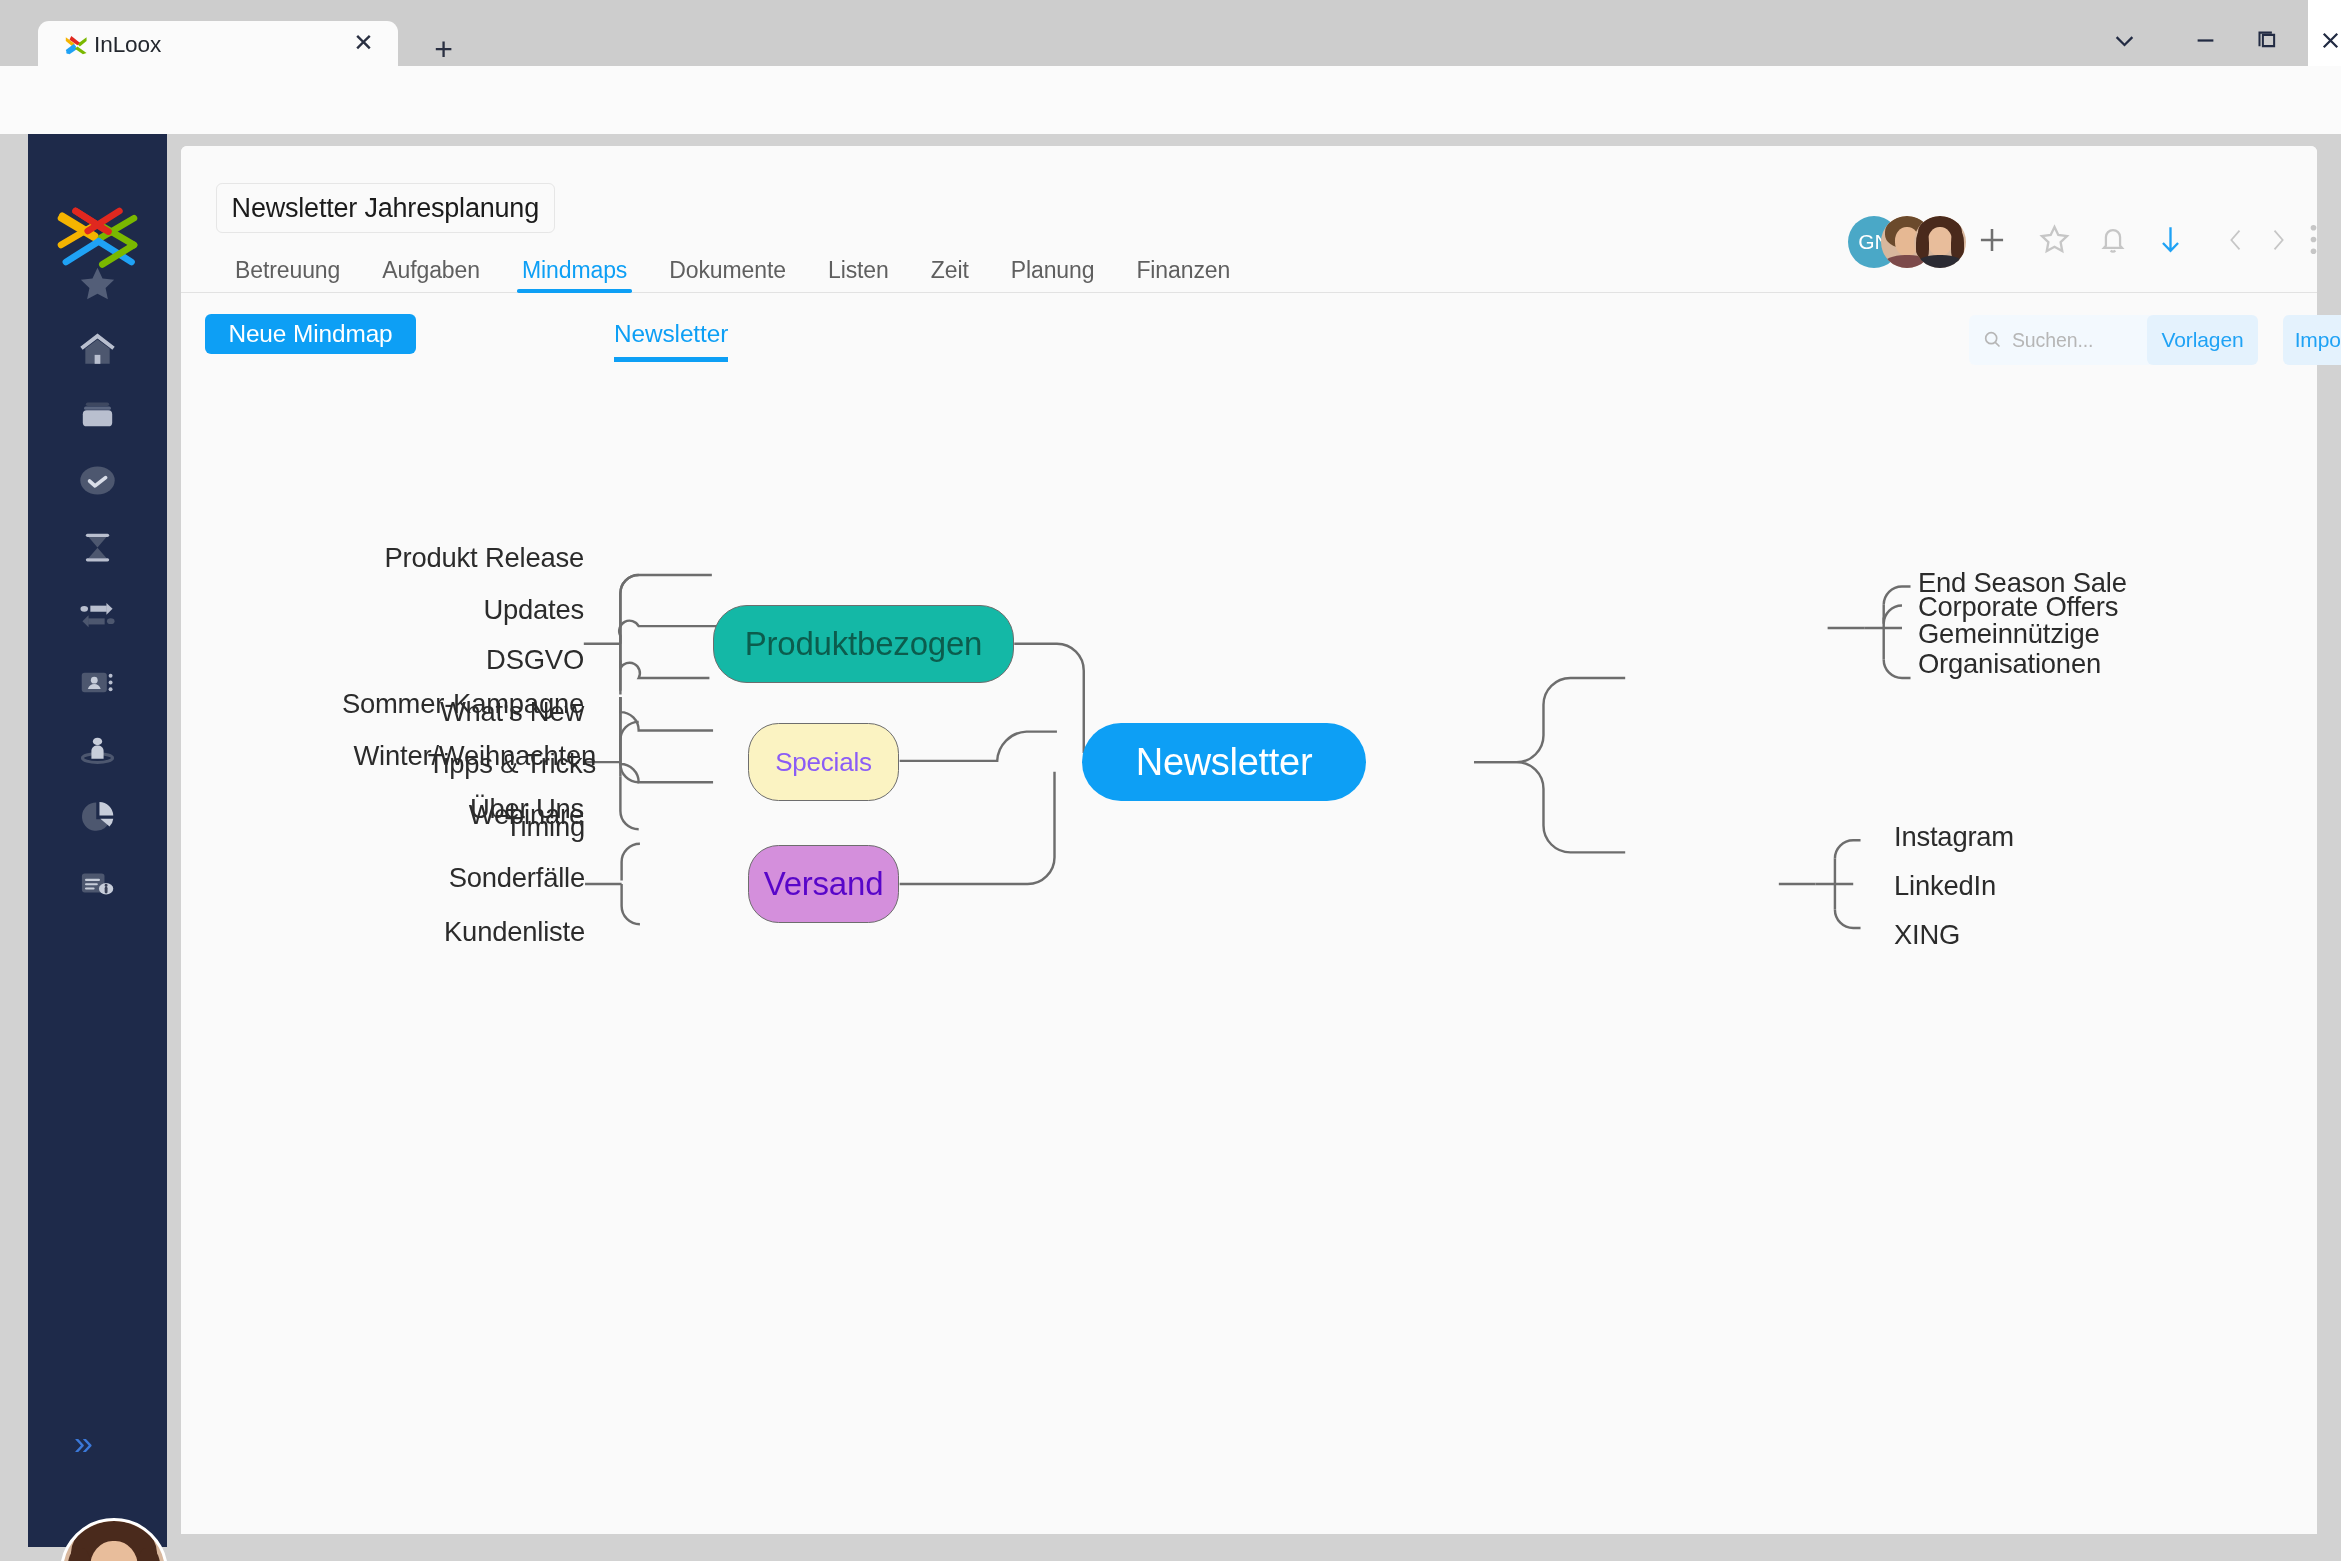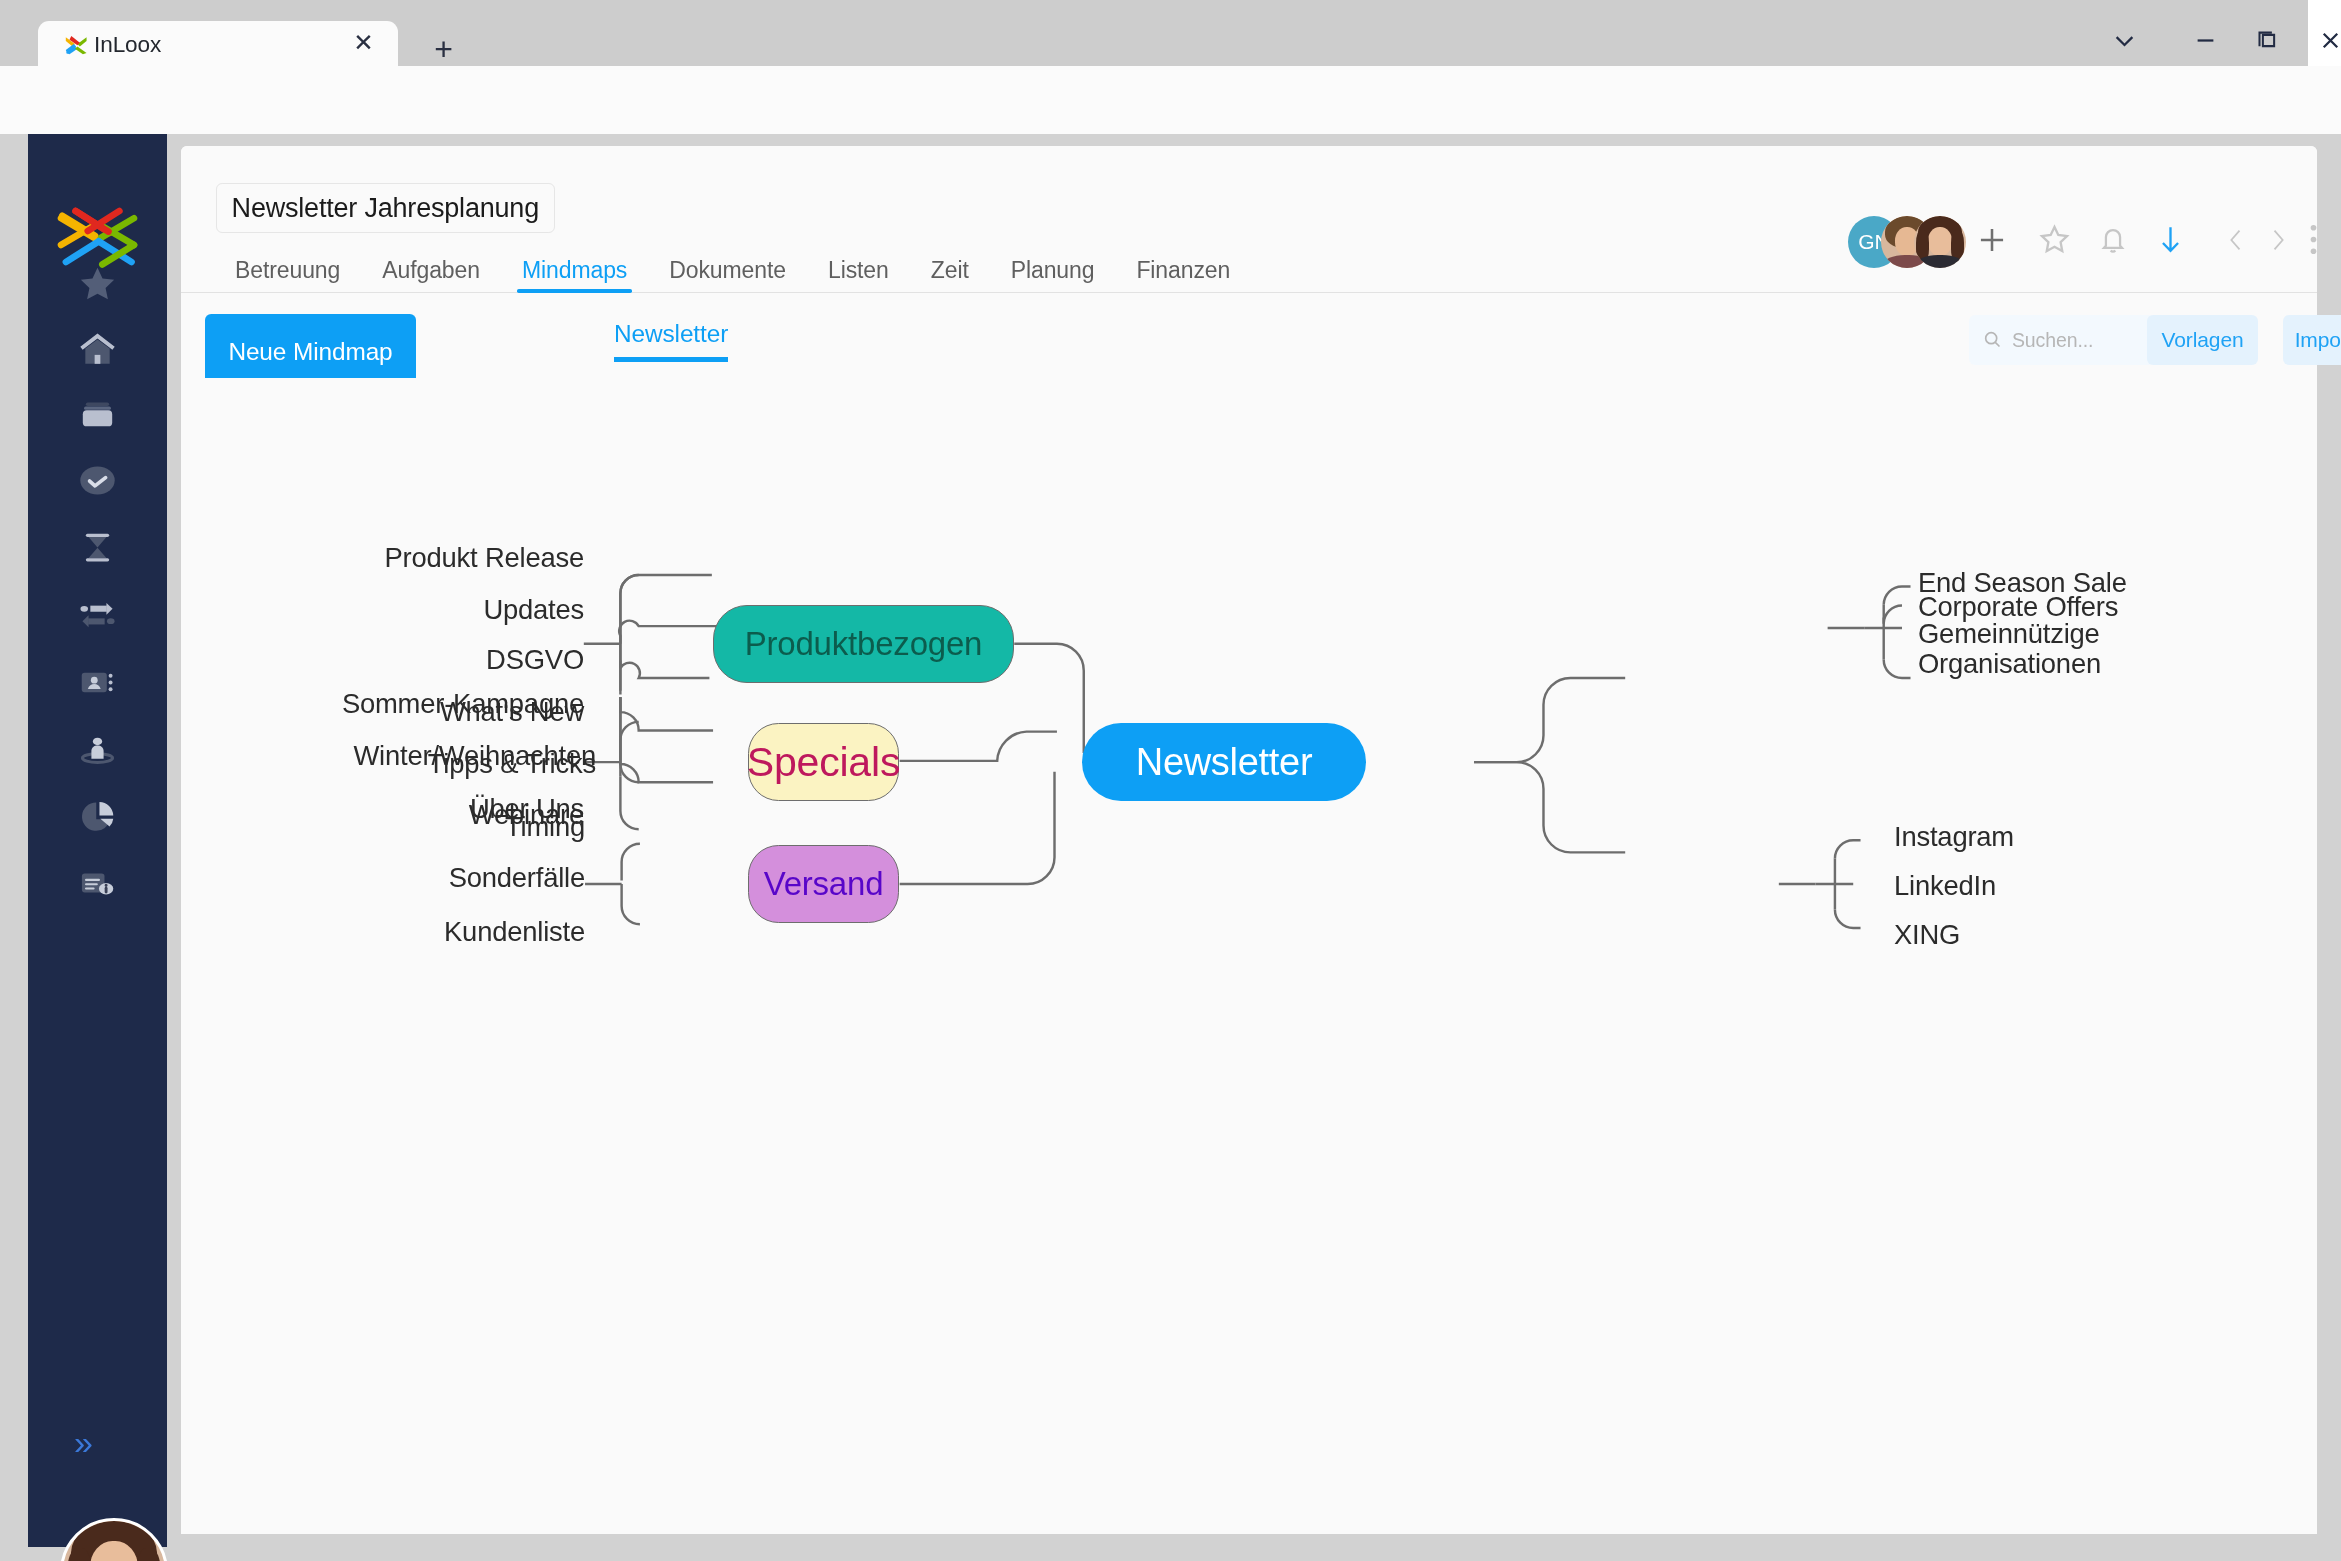--- a/index.html
+++ b/index.html
@@ -58,21 +58,21 @@
        font-size:23px;color:#5f5f5f;letter-spacing:-0.1px;white-space:nowrap;}
   .tabs .t.active{color:#0d9ff5;}
   .tabs .t.active:after{content:"";position:absolute;left:16px;right:16px;bottom:-2.4px;height:3.7px;background:#0d9ff5;border-radius:1.8px;}
   .av{position:absolute;top:0;width:52px;height:52px;border-radius:50%;overflow:hidden;}
   .av.gn{background:#4aa8c7;color:#fff;display:flex;align-items:center;justify-content:center;font-size:21px;}
   .ic{position:absolute;top:183px;width:43px;height:43px;display:flex;align-items:center;justify-content:center;color:#b9b9b9;}
   .ic.blue{color:#1fa2f5;}
 
   
   .toolrow{position:absolute;left:0;top:146px;width:2136px;height:85px;}
-  .btn-primary{position:absolute;left:24.4px;top:22px;height:52px;padding:12px 23px;background:#0d9ff5;color:#fff;
+  .btn-primary{position:absolute;left:24.4px;top:22px;height:40px;padding:0 23px;background:#0d9ff5;color:#fff;
        border-radius:6.1px;display:flex;align-items:center;font-size:24.4px;letter-spacing:-0.1px;}
   .mm-tab{position:absolute;left:433px;top:28px;font-size:24.4px;color:#0d9ff5;letter-spacing:-0.1px;}
   .mm-tab:after{content:"";position:absolute;left:0;right:0;bottom:-13.4px;height:4.3px;background:#0d9ff5;}
   .search-box{position:absolute;left:1788px;top:23px;width:159px;height:50px;background:#f3f9fe;border-radius:6.1px;display:flex;align-items:center;padding:0 13.4px;gap:8.5px;}
   .search-box .ph{font-size:19.5px;color:#b6b6b6;letter-spacing:-0.1px;}
   .btn-soft{position:absolute;top:23px;height:50px;background:#e4f2fd;color:#1fa2f5;border-radius:6.1px;
        display:flex;align-items:center;justify-content:center;font-size:21px;letter-spacing:-0.1px;}
 
   
   .canvas{position:absolute;left:0;top:232px;width:2136px;height:1156px;background:#fafafa;overflow:hidden;}
@@ -465,21 +465,21 @@
           <span style="font-size:33px;color:#0c5c4d;letter-spacing:-0.2px">Produktbezogen</span>
         </div>
         <div class="leaf r" style="left: 0px; top: 165px; width: 403px; padding-right: 8.5px;">Produkt Release</div>
         <div class="leaf r" style="left: 0px; top: 217px; width: 403px; padding-right: 8.5px;">Updates</div>
         <div class="leaf r" style="left: 0px; top: 267px; width: 403px; padding-right: 8.5px;">DSGVO</div>
         <div class="leaf r" style="left: 0px; top: 319px; width: 403px; padding-right: 8.5px;">What‘s New</div>
         <div class="leaf r" style="left: 12px; top: 371px; width: 403px; padding-right: 8.5px;">Tipps &amp; Tricks</div>
         <div class="leaf r" style="left: 0px; top: 422px; width: 403px; padding-right: 8.5px;">Webinare</div>
 
         <div class="node sub" style="left:567px;top:345px;width:151px;height:78px;background:#fbf3c2;border-radius:30.5px;">
-          <span style="font-size:41px;color:#be185d;letter-spacing:-0.2px">Specials</span>
+          <span style="font-size:26px;color:#8b5cf6;letter-spacing:-0.2px">Specials</span>
         </div>
         <div class="leaf r" style="left: 0px; top: 311px; width: 403px; padding-right: 8.5px; text-align: right;">Sommer-Kampagne</div>
         <div class="leaf r" style="left: 0px; top: 363px; width: 403px; padding-right: 8.5px; padding-left: 12px;">Winter/Weihnachten</div>
         <div class="leaf r" style="left: 0px; top: 416px; width: 403px; padding-right: 8.5px;">Über Uns</div>
 
         <div class="node sub" style="left:567px;top:467px;width:151px;height:78px;background:#d48fdc;border-radius:30.5px;">
           <span style="font-size:33px;color:#5806c9;letter-spacing:-0.2px">Versand</span>
         </div>
         <div class="leaf r" style="left: 0px; top: 434px; width: 404px; padding-right: 8.5px;">Timing</div>
         <div class="leaf r" style="left: 0px; top: 485px; width: 404px; padding-right: 8.5px;">Sonderfälle</div>

